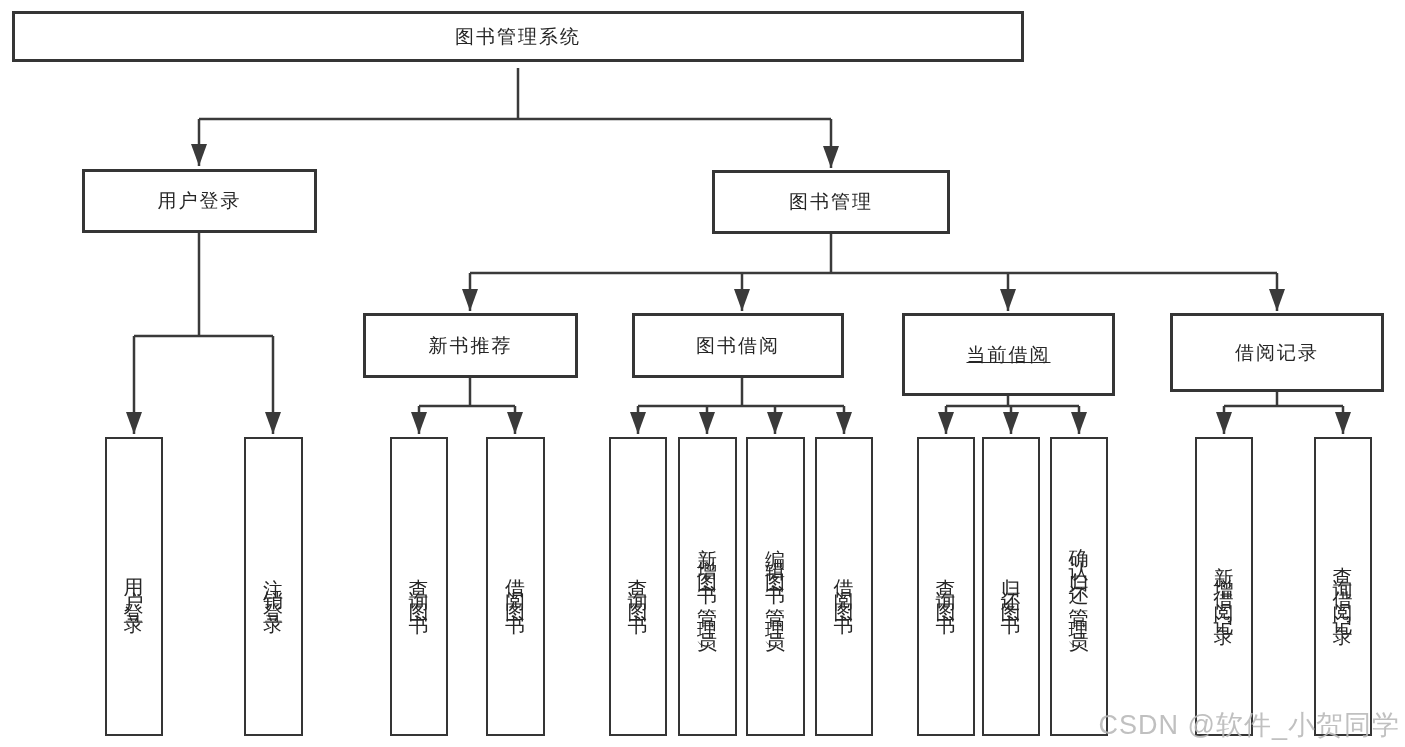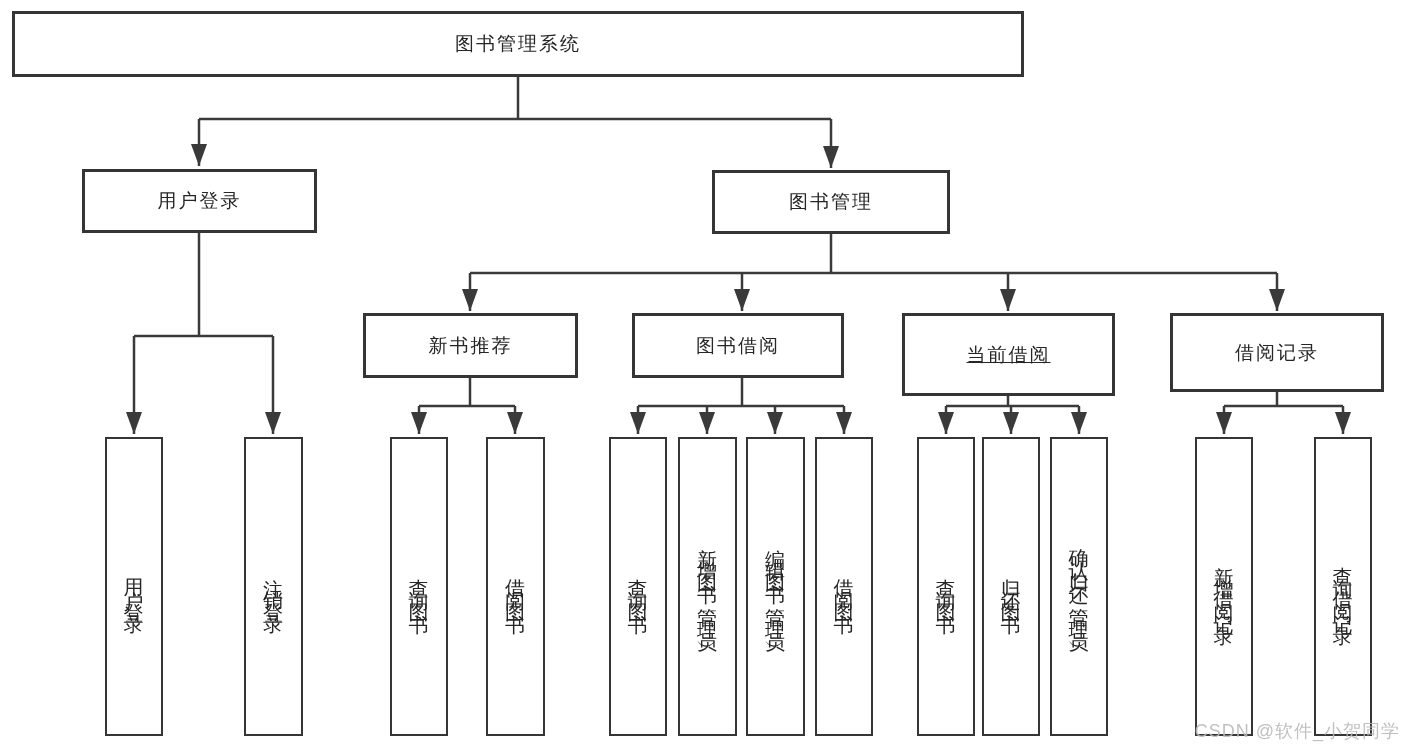--- a/index.html
+++ b/index.html
@@ -46,21 +46,21 @@
     text-orientation: mixed;
     font-size: 20px;
     letter-spacing: 12px;
     line-height: 1;
     max-height: 292px;
   }
   .watermark {
     position: absolute;
     right: 5px;
     bottom: 4px;
-    font-size: 18px;
+    font-size: 27px;
     color: rgba(185,185,185,0.9);
     letter-spacing: 1px;
     z-index: 5;
     white-space: nowrap;
   }
 </style>
 </head>
 <body>
 
 <div class="canvas">
@@ -108,21 +108,21 @@
       <path d="M1011 406 V434" marker-end="url(#arrow)"></path>
       <path d="M1079 406 V434" marker-end="url(#arrow)"></path>
 
       <path d="M1277 378 V406"></path>
       <path d="M1224 406 H1343"></path>
       <path d="M1224 406 V434" marker-end="url(#arrow)"></path>
       <path d="M1343 406 V434" marker-end="url(#arrow)"></path>
     </g>
   </svg>
 
-  <div class="node" style="left:12px; top:11px; width:1012px; height:66px;">
+  <div class="node" style="left:12px; top:11px; width:1012px; height:51px;">
     <span>图书管理系统</span>
   </div>
 
   <div class="node" style="left:82px; top:169px; width:235px; height:64px;">
     <span>用户登录</span>
   </div>
   <div class="node" style="left:363px; top:313px; width:215px; height:65px;">
     <span>新书推荐</span>
   </div>
 

